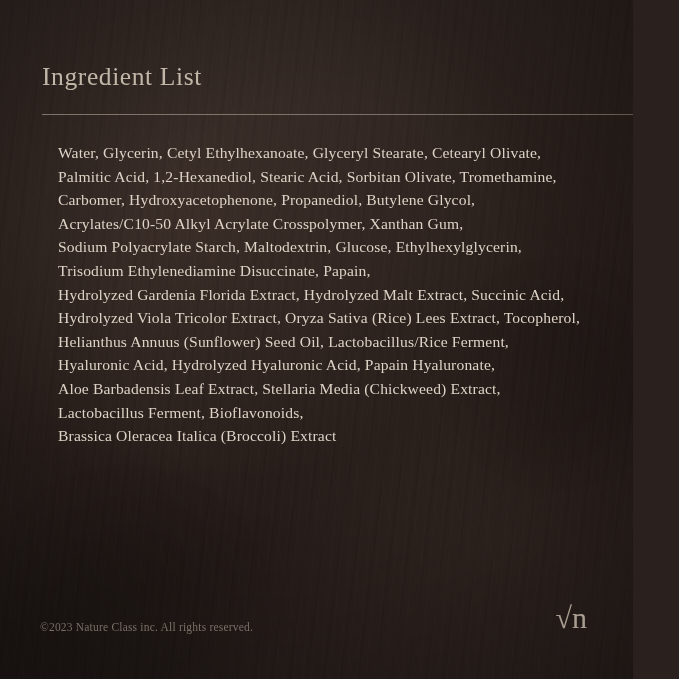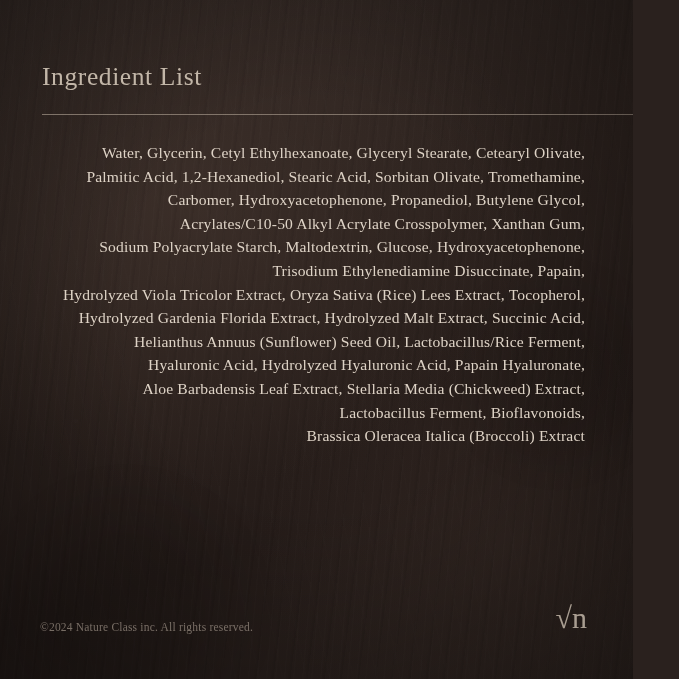--- a/index.html
+++ b/index.html
@@ -65,24 +65,23 @@
     margin: 0 0 22px 2px;
     opacity: 0.92;
   }
   .divider {
     height: 1px;
     background: linear-gradient(90deg, rgba(196,182,166,0.55) 0%, rgba(196,182,166,0.50) 80%, rgba(196,182,166,0.38) 100%);
     margin: 0 0 26px 2px;
     width: 597px;
   }
   .ing-list {
-    margin: 8px;
+    margin: 16px;
     padding: 0;
     list-style: none;
-    text-align: right;
   }
   .ing-line {
     color: #ded3c6;
     font-size: 15.6px;
     line-height: 23.6px;
     letter-spacing: 0.15px;
     margin-left: 2px;
     white-space: nowrap;
   }
   .footer {
@@ -120,29 +119,29 @@
 
   <div class="content">
     <h1 class="title">Ingredient List</h1>
     <div class="divider"></div>
 
     <ul class="ing-list">
       <li class="ing-line">Water, Glycerin, Cetyl Ethylhexanoate, Glyceryl Stearate, Cetearyl Olivate,</li>
       <li class="ing-line">Palmitic Acid, 1,2-Hexanediol, Stearic Acid, Sorbitan Olivate, Tromethamine,</li>
       <li class="ing-line">Carbomer, Hydroxyacetophenone, Propanediol, Butylene Glycol,</li>
       <li class="ing-line">Acrylates/C10-50 Alkyl Acrylate Crosspolymer, Xanthan Gum,</li>
-      <li class="ing-line">Sodium Polyacrylate Starch, Maltodextrin, Glucose, Hydroxyacetophenone,</li>
+      <li class="ing-line">Sodium Polyacrylate Starch, Maltodextrin, Glucose, Ethylhexylglycerin,</li>
       <li class="ing-line">Trisodium Ethylenediamine Disuccinate, Papain,</li>
+      <li class="ing-line">Hydrolyzed Gardenia Florida Extract, Hydrolyzed Malt Extract, Succinic Acid,</li>
       <li class="ing-line">Hydrolyzed Viola Tricolor Extract, Oryza Sativa (Rice) Lees Extract, Tocopherol,</li>
-      <li class="ing-line">Hydrolyzed Gardenia Florida Extract, Hydrolyzed Malt Extract, Succinic Acid,</li>
       <li class="ing-line">Helianthus Annuus (Sunflower) Seed Oil, Lactobacillus/Rice Ferment,</li>
       <li class="ing-line">Hyaluronic Acid, Hydrolyzed Hyaluronic Acid, Papain Hyaluronate,</li>
       <li class="ing-line">Aloe Barbadensis Leaf Extract, Stellaria Media (Chickweed) Extract,</li>
       <li class="ing-line">Lactobacillus Ferment, Bioflavonoids,</li>
       <li class="ing-line">Brassica Oleracea Italica (Broccoli) Extract</li>
     </ul>
   </div>
 
   <div class="footer">
-    <div class="copyright">©2024 Nature Class inc. All rights reserved.</div>
+    <div class="copyright">©2023 Nature Class inc. All rights reserved.</div>
     <div class="logo">√n</div>
   </div>
 </div>
 
 </body></html>

